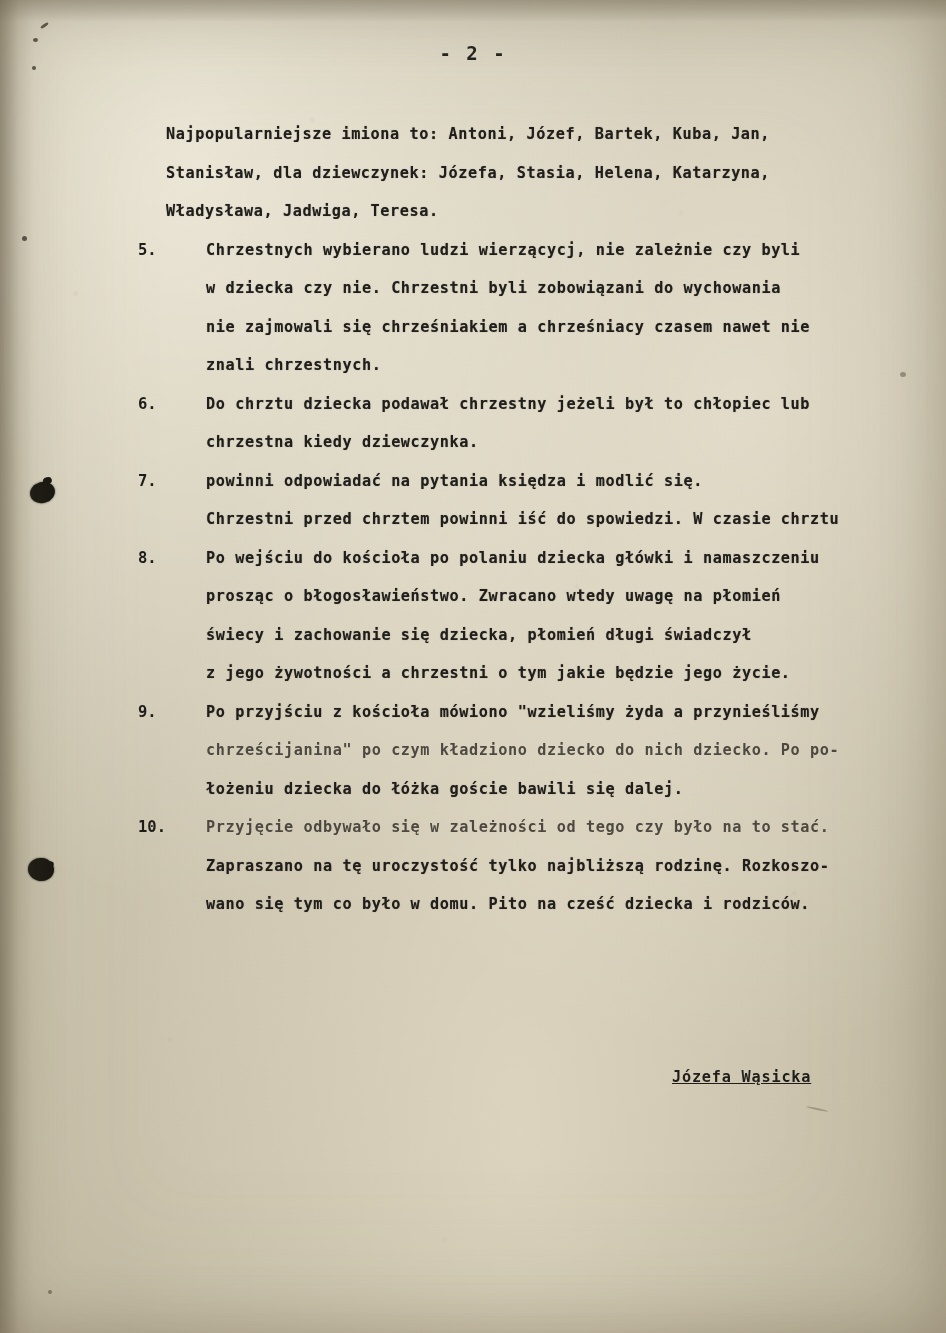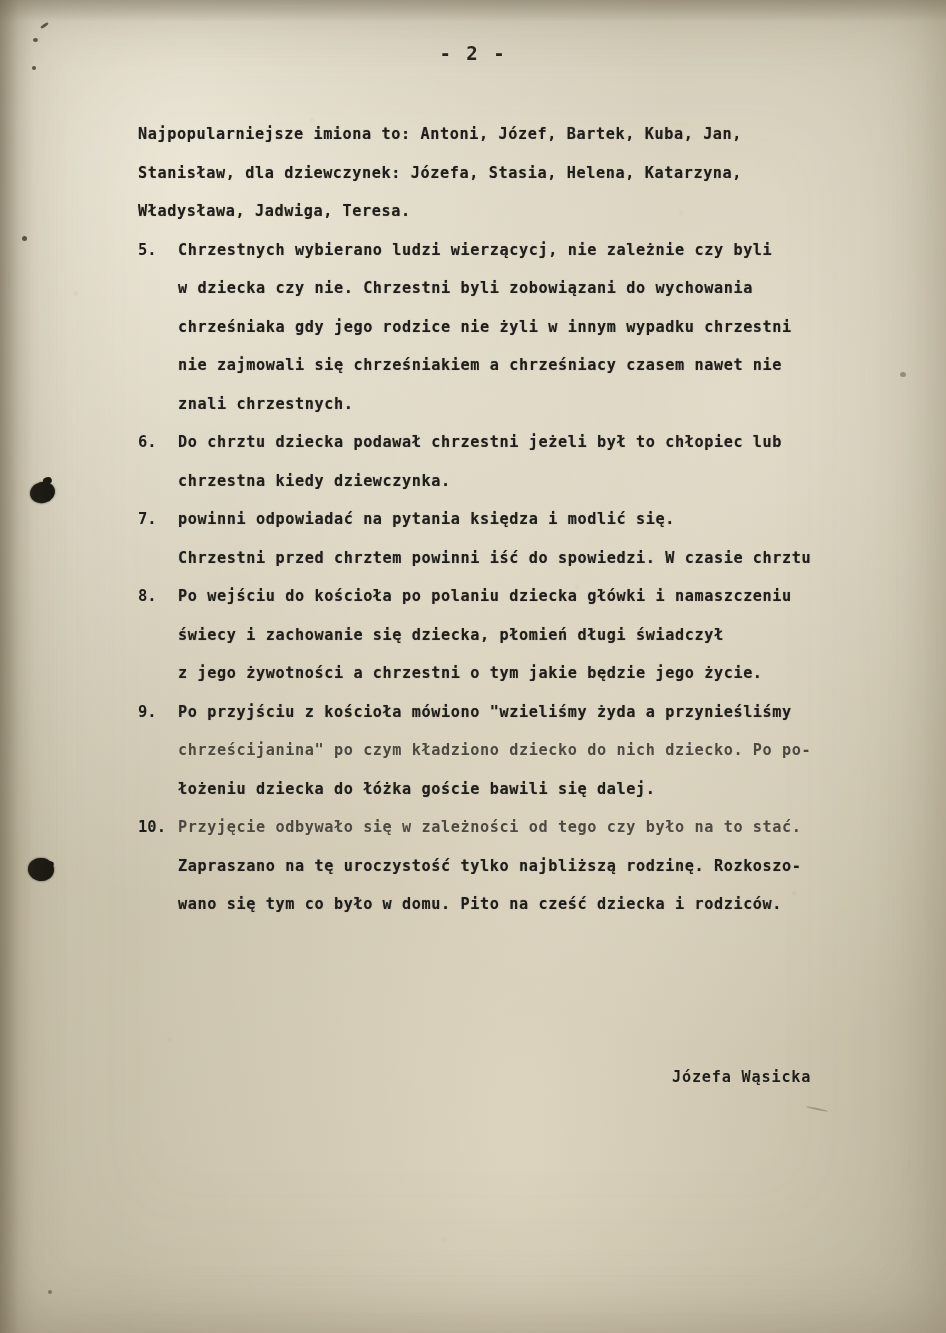--- a/index.html
+++ b/index.html
@@ -88,20 +88,21 @@
     flex: 0 0 auto;
     width: 40px;
     font-size: 15.5px;
     line-height: 38.5px;
     font-weight: bold;
     color: #201e1b;
     text-align: left;
   }
   .lines {
     flex: 1 1 auto;
+    margin-left: 28px;
   }
   .line {
     font-size: 15.2px;
     line-height: 38.5px;
     letter-spacing: 0.6px;
     white-space: nowrap;
     font-weight: bold;
     color: #201e1b;
     text-shadow: 0 0 1px rgba(30,28,24,.45);
   }
@@ -113,20 +114,21 @@
   .para.noindent .marker { width: 0; }
 
   .signature {
     position: absolute;
     top: 1068px;
     left: 672px;
     font-size: 15.2px;
     letter-spacing: 0.8px;
     font-weight: bold;
     color: #201e1b;
+    text-decoration: underline;
   }
 
   
   .blot {
     position: absolute;
     background: #16150f;
     border-radius: 50%;
     box-shadow: 0 0 2px rgba(10,10,8,.8);
   }
   #blot1 { left: 30px; top: 482px; width: 25px; height: 21px; transform: rotate(-16deg); }
@@ -177,43 +179,43 @@
           <div class="line">Najpopularniejsze imiona to: Antoni, Józef, Bartek, Kuba, Jan,</div>
           <div class="line">Stanisław, dla dziewczynek: Józefa, Stasia, Helena, Katarzyna,</div>
           <div class="line">Władysława, Jadwiga, Teresa.</div>
         </div>
       </div>
       <div class="para">
         <div class="marker">5.</div>
         <div class="lines">
           <div class="line">Chrzestnych wybierano ludzi wierzącycj, nie zależnie czy byli</div>
           <div class="line">w dziecka czy nie. Chrzestni byli zobowiązani do wychowania</div>
-          <div class="line">chrześniaka gdy jego rodzice nie żyli w innym wypadku chrzestni</div>
           <div class="line">nie zajmowali się chrześniakiem a chrześniacy czasem nawet nie</div>
           <div class="line">znali chrzestnych.</div>
         </div>
       </div>
       <div class="para">
         <div class="marker">6.</div>
         <div class="lines">
-          <div class="line">Do chrztu dziecka podawał chrzestni jeżeli był to chłopiec lub</div>
+          <div class="line">Do chrztu dziecka podawał chrzestny jeżeli był to chłopiec lub</div>
           <div class="line">chrzestna kiedy dziewczynka.</div>
         </div>
       </div>
       <div class="para">
         <div class="marker">7.</div>
         <div class="lines">
           <div class="line">powinni odpowiadać na pytania księdza i modlić się.</div>
           <div class="line">Chrzestni przed chrztem powinni iść do spowiedzi. W czasie chrztu</div>
         </div>
       </div>
       <div class="para">
         <div class="marker">8.</div>
         <div class="lines">
           <div class="line">Po wejściu do kościoła po polaniu dziecka główki i namaszczeniu</div>
+          <div class="line">prosząc o błogosławieństwo. Zwracano wtedy uwagę na płomień</div>
           <div class="line">świecy i zachowanie się dziecka, płomień długi świadczył</div>
           <div class="line">z jego żywotności a chrzestni o tym jakie będzie jego życie.</div>
         </div>
       </div>
       <div class="para">
         <div class="marker">9.</div>
         <div class="lines">
           <div class="line">Po przyjściu z kościoła mówiono "wzieliśmy żyda a przynieśliśmy</div>
           <div class="line faded">chrześcijanina" po czym kładziono dziecko do nich dziecko. Po po-</div>
           <div class="line">łożeniu dziecka do łóżka goście bawili się dalej.</div>

